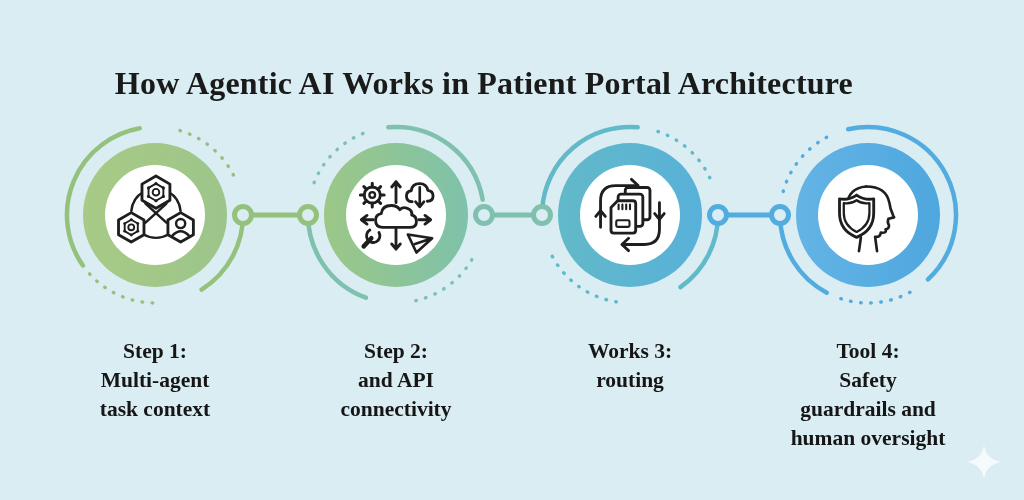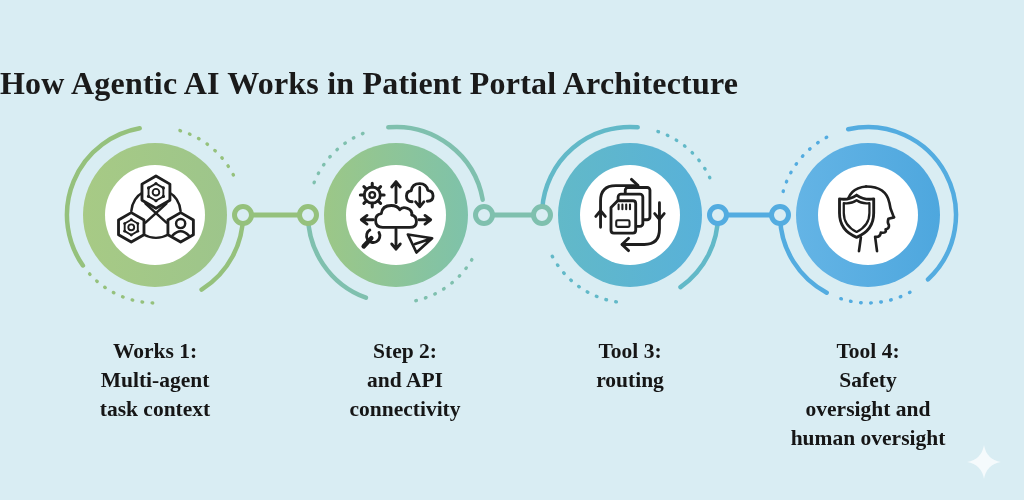--- a/index.html
+++ b/index.html
@@ -2,21 +2,21 @@
 <html><head>
 <meta charset="utf-8">
 <style>
   html,body{margin:0;padding:0;}
   body{
     width:1024px;height:500px;position:relative;overflow:hidden;
     background:#d9edf3;
     font-family:"Liberation Serif","DejaVu Serif",serif;
   }
   .title{
-    position:absolute;top:44px;left:0;width:853px;text-align:left;
+    position:absolute;top:44px;left:0;width:853px;text-align:right;
     font-size:32px;font-weight:700;color:#1a1a1a;letter-spacing:.2px;
   }
   #diagram{position:absolute;top:100px;left:0;}
   .step-label{
     position:absolute;top:337px;width:230px;text-align:center;
     font-size:21.5px;line-height:29px;font-weight:600;color:#161616;
   }
   .sparkle{position:absolute;left:962px;top:440px;}
 </style>
 </head>
@@ -150,35 +150,35 @@
       <path d="M -2,-30 Q 19,-30 22.5,-13 Q 23,-7 26.5,0.5 L 27.5,2.5 L 21.5,4 Q 20,8 22,10.5 Q 22.5,14.5 18.5,15 Q 20,19.5 13.5,18.5 Q 13,23.5 7.5,23 L 9.5,38" stroke-width="2.8"></path>
       <path d="M -2,-30 Q -21,-28.5 -22.5,-9" stroke-width="2.8"></path>
       <path d="M -7.5,23.5 L -9.5,38" stroke-width="2.8"></path>
       <path d="M -12,-21 C -7,-17.5 0,-16 6,-17 L 6,-2 C 6,11.5 -2,19.5 -12,23.5 C -22,19.5 -30,11.5 -30,-2 L -30,-17 C -24,-16 -17,-17.5 -12,-21 Z" fill="#ffffff"></path>
       <path d="M -12,-15.5 C -8.5,-13 -3,-11.8 1.5,-12.5 L 1.5,-2 C 1.5,8.5 -5,14.5 -12,17.8 C -19,14.5 -25.5,8.5 -25.5,-2 L -25.5,-12.5 C -21,-11.8 -15.5,-13 -12,-15.5 Z" stroke-width="2.4"></path>
     </g>
   </g>
 </svg>
 
 <div class="step-label" style="left:40px">
-  <div>Works 1:</div>
+  <div>Step 1:</div>
   <div>Multi-agent</div>
   <div>task context</div>
 </div>
-<div class="step-label" style="left:290px">
+<div class="step-label" style="left:281px">
   <div>Step 2:</div>
   <div>and API</div>
   <div>connectivity</div>
 </div>
 <div class="step-label" style="left:515px">
-  <div>Tool 3:</div>
+  <div>Works 3:</div>
   <div>routing</div>
 </div>
 <div class="step-label" style="left:753px">
   <div>Tool 4:</div>
   <div>Safety</div>
-  <div>oversight and</div>
+  <div>guardrails and</div>
   <div>human oversight</div>
 </div>
 
 <svg class="sparkle" width="44" height="44" viewBox="-22 -22 44 44">
   <path d="M 0,-17 Q 2.5,-2.5 17,0 Q 2.5,2.5 0,17 Q -2.5,2.5 -17,0 Q -2.5,-2.5 0,-17 Z" fill="rgba(255,255,255,0.72)"></path>
 </svg>
 
 </body></html>

